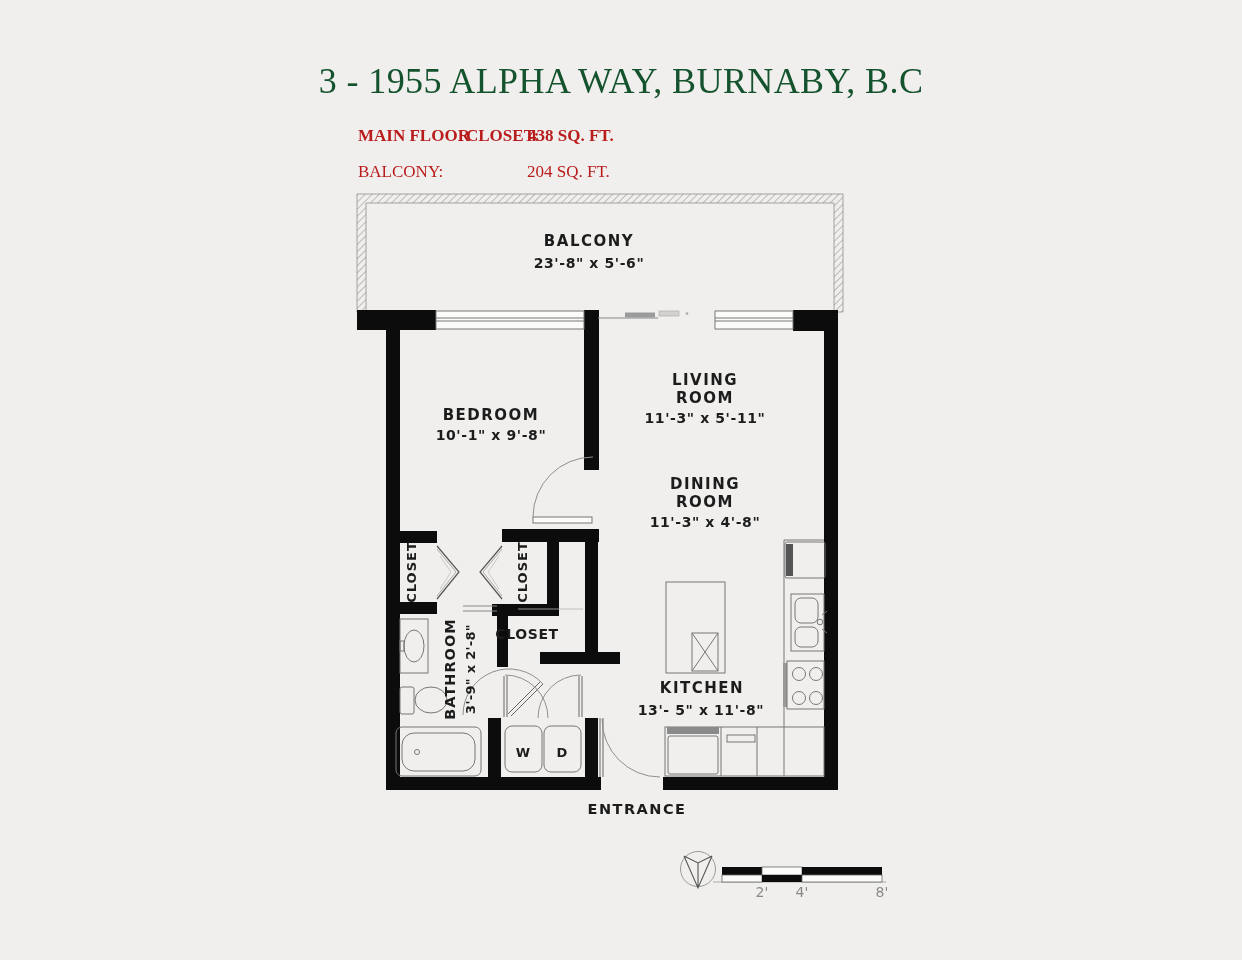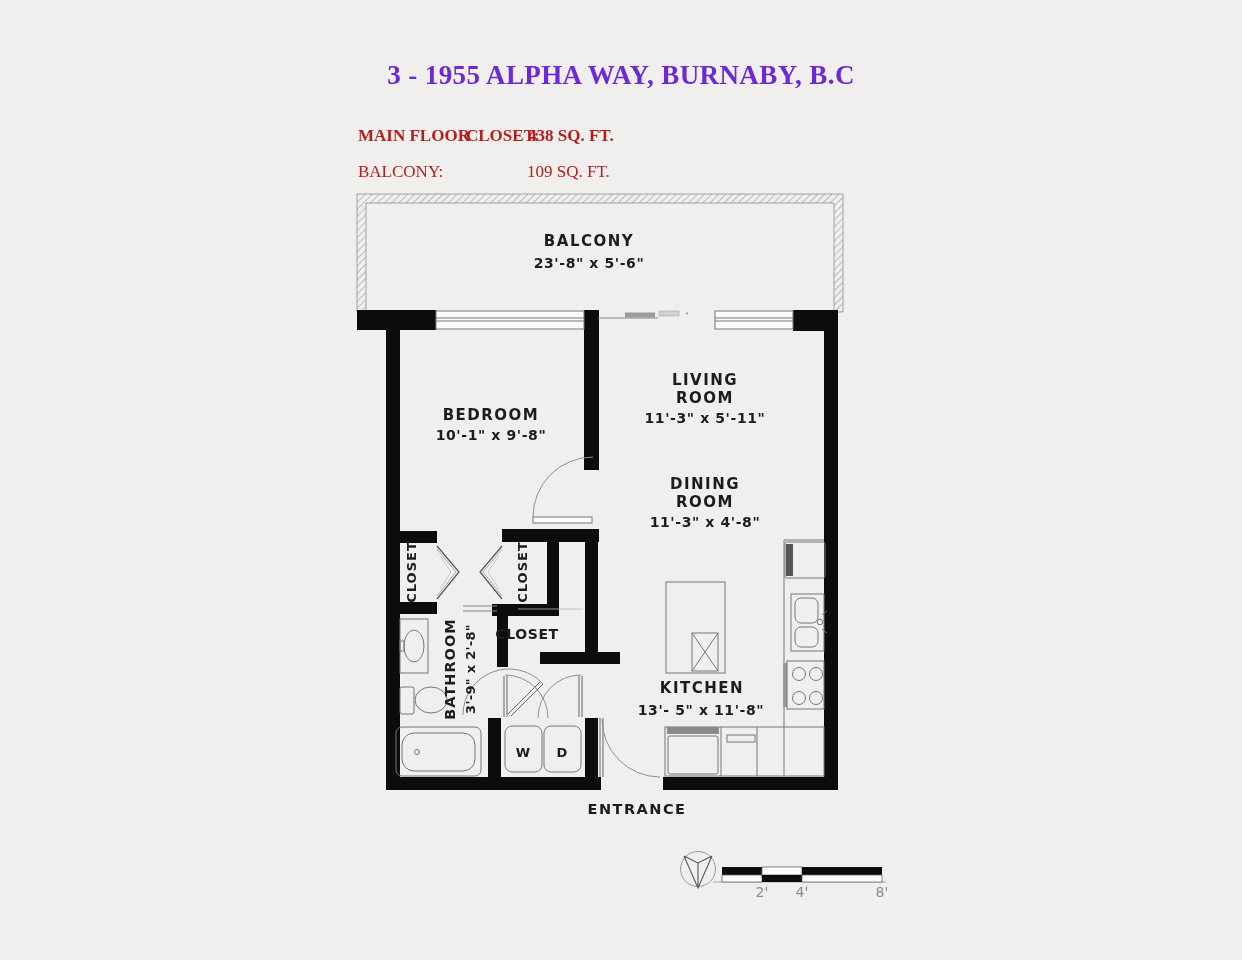--- a/index.html
+++ b/index.html
@@ -1,20 +1,20 @@
 <!DOCTYPE html>
 <html><head>
 <meta charset="utf-8">
 <style>
   html,body{margin:0;padding:0;}
   .page{position:relative;width:1242px;height:960px;background:#f0efed;overflow:hidden;
         font-family:"Liberation Sans",sans-serif;}
   .title{position:absolute;top:60px;left:0;width:100%;text-align:center;
-         font-family:"Liberation Serif",serif;font-weight:bold;font-size:27px;
-         letter-spacing:.4px;color:#6d28d9;}
+         font-family:"Liberation Serif",serif;font-weight:normal;font-size:36px;
+         letter-spacing:.4px;color:#14532d;}
   .areas{position:absolute;left:358px;top:126px;width:300px;height:40px;
          font-family:"Liberation Serif",serif;font-size:17px;color:#b91c1c;}
   .areas .row{position:absolute;left:0;width:100%;height:19px;}
   .areas .r1{top:0;font-weight:bold;}
   .areas .r2{top:36px;}
   .areas span{position:absolute;white-space:nowrap;}
   .footer{position:absolute;left:357px;top:851px;font-family:"Liberation Serif",serif;
           font-size:17px;color:#1c1a16;line-height:21px;}
   svg{position:absolute;left:0;top:0;}
   svg text{fill:#1c1c1c;font-family:"DejaVu Sans","Liberation Sans",sans-serif;font-weight:bold;}
@@ -36,21 +36,21 @@
   <div class="title">3 - 1955 ALPHA WAY, BURNABY, B.C</div>
 
   <div class="areas">
     <div class="row r1">
       <span style="left:0">MAIN FLOOR</span>
       <span style="left:108px">CLOSET:</span>
       <span style="left:170px">438 SQ. FT.</span>
     </div>
     <div class="row r2">
       <span style="left:0">BALCONY:</span>
-      <span style="left:169px">109 SQ. FT.</span>
+      <span style="left:169px">204 SQ. FT.</span>
     </div>
   </div>
 
   <svg width="1242" height="960" viewBox="0 0 1242 960">
     <defs>
       <pattern id="hatch" patternUnits="userSpaceOnUse" width="5" height="5" patternTransform="rotate(45)">
         <line x1="0" y1="0" x2="0" y2="5" stroke="#8c8c8c" stroke-width="1.1"></line>
       </pattern>
     </defs>
 

